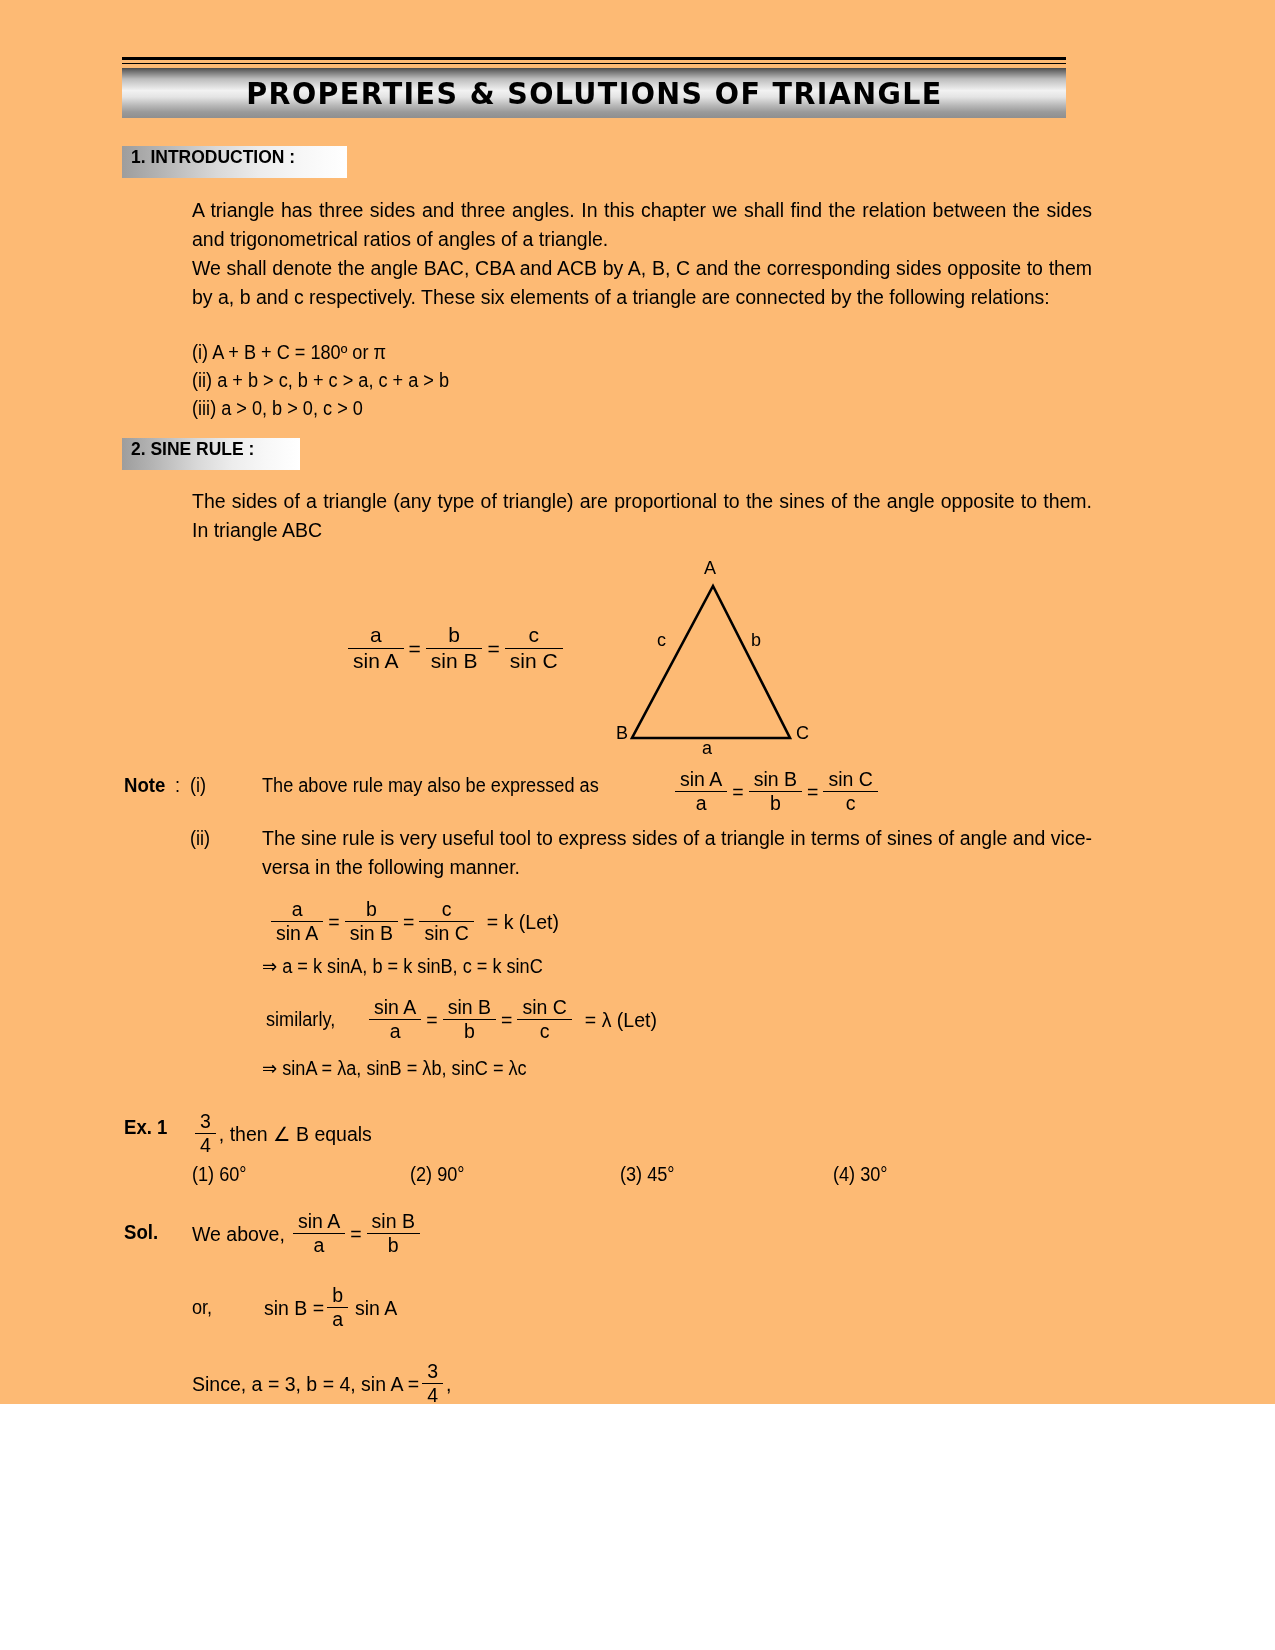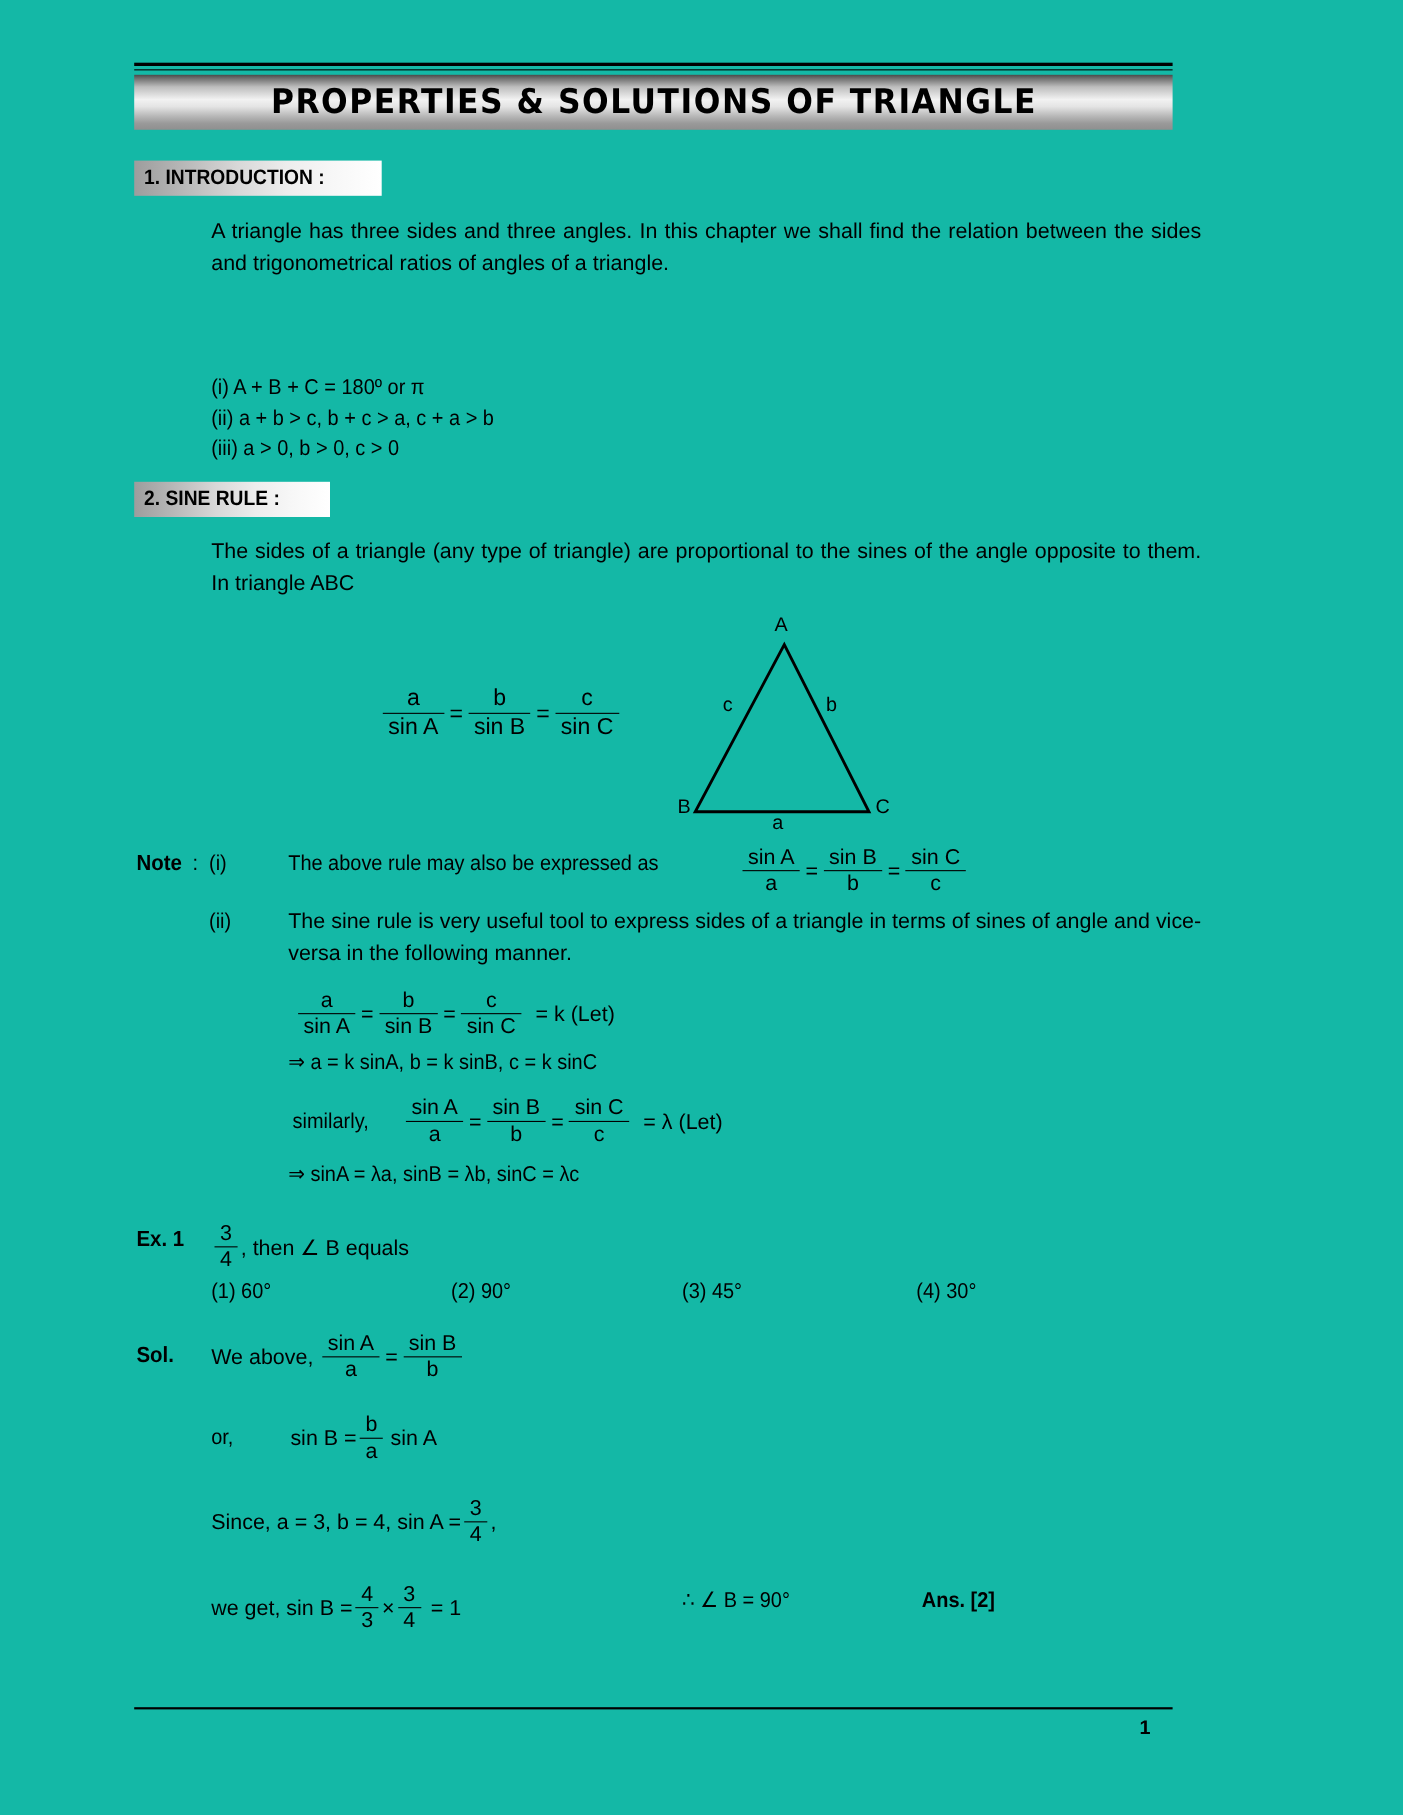--- a/index.html
+++ b/index.html
@@ -7,23 +7,23 @@
     padding: 0;
     background: #ffffff;
   }
   body {
     font-family: "Liberation Sans", sans-serif;
     color: #000000;
   }
   #page {
     position: relative;
     width: 1275px;
-    height: 1650px;
+    height: 1404px;
     margin: 0 auto;
-    background: #14b8a6;
+    background: #fdba74;
     overflow: hidden;
   }
 
   
   .rule-top-thick {
     position: absolute;
     left: 122px;
     top: 57px;
     width: 944px;
     height: 3px;
@@ -73,21 +73,20 @@
     position: absolute;
     height: 32px;
     background: linear-gradient(to right,
         #9d9d9d 0%,
         #b5b5b5 18%,
         #d8d8d8 42%,
         #ededed 62%,
         #f7f7f7 80%,
         #ffffff 100%);
     display: flex;
-    align-items: center;
     padding-left: 9px;
     box-sizing: border-box;
   }
   .sec-head span {
     font-family: "Liberation Sans", sans-serif;
     font-weight: bold;
     font-size: 19px;
     transform: scaleX(0.92);
     transform-origin: left center;
     white-space: nowrap;
@@ -183,20 +182,23 @@
   </div>
 
   <div class="sec-head" style="left:122px; top:146px; width:225px;">
     <span>1. INTRODUCTION :</span>
   </div>
 
   <div class="para" style="left:192px; top:196px; width:900px;">
     <p>A triangle has three sides and three angles. In this chapter we shall find the relation between the sides and trigonometrical ratios of angles of a triangle.</p>
   </div>
 
+  <div class="para" style="left:192px; top:254px; width:900px;">
+    <p>We shall denote the angle BAC, CBA and ACB by A, B, C and the corresponding sides opposite to them by a, b and c respectively. These six elements of a triangle are connected by the following relations:</p>
+  </div>
 
   <div class="txt" style="left:192px; top:338px;">(i) A + B + C = 180º or π</div>
   <div class="txt" style="left:192px; top:366px;">(ii) a + b &gt; c, b + c &gt; a, c + a &gt; b</div>
   <div class="txt" style="left:192px; top:394px;">(iii) a &gt; 0, b &gt; 0, c &gt; 0</div>
 
   <div class="sec-head" style="left:122px; top:438px; width:178px;">
     <span>2. SINE RULE :</span>
   </div>
 
   <div class="para" style="left:192px; top:487px; width:900px;">

